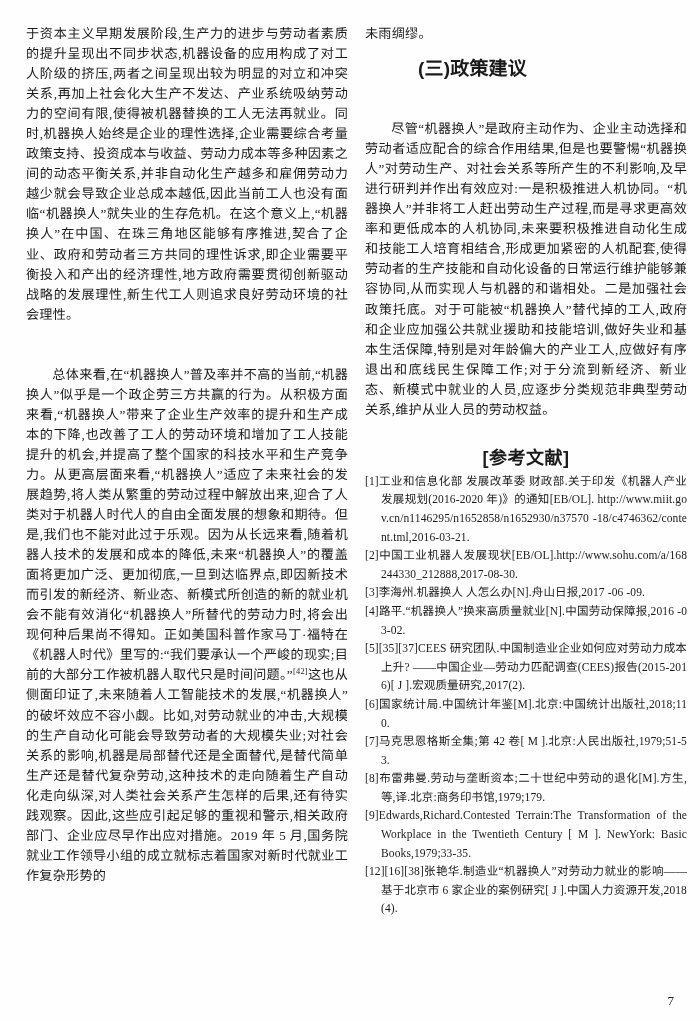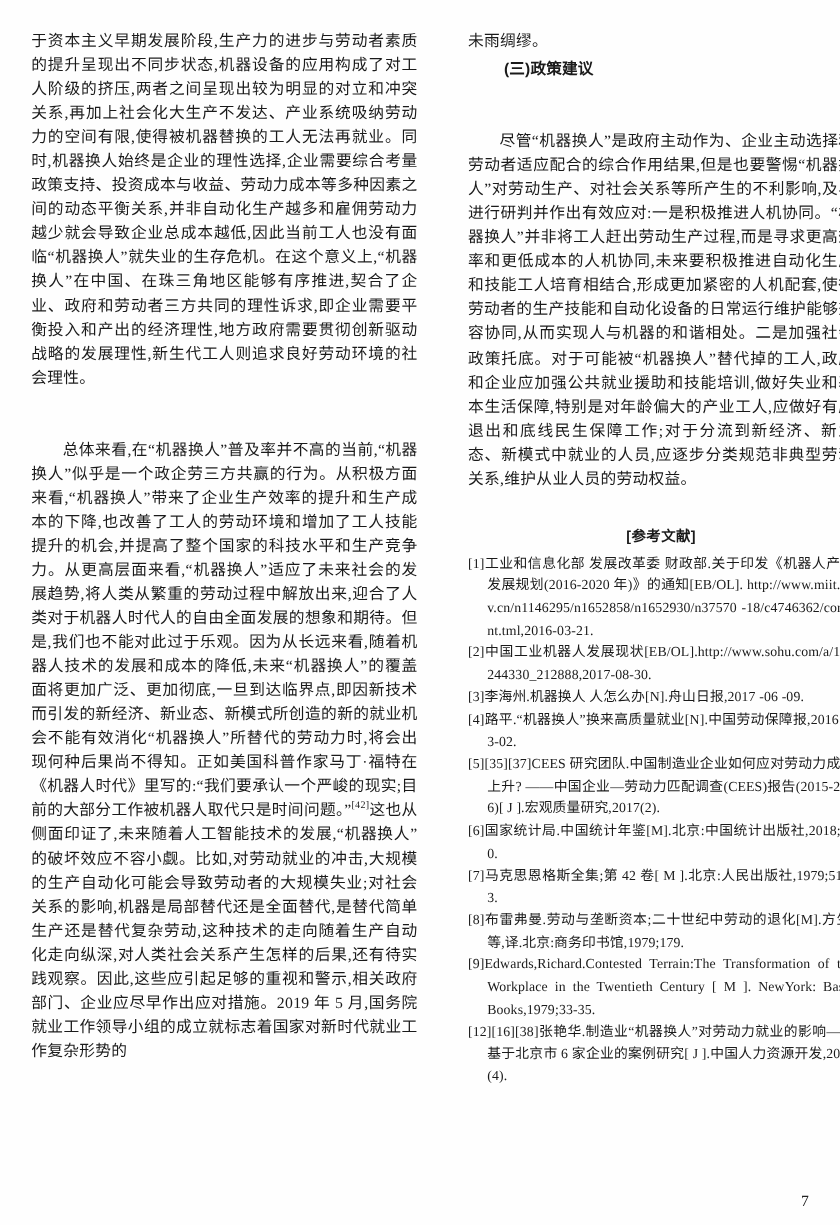--- a/index.html
+++ b/index.html
@@ -17,21 +17,21 @@
     box-sizing: border-box;
     padding: 24px 26px 10px 26px;
     font-family: "Liberation Serif", "DejaVu Serif", serif;
     color: #1a1a1a;
     overflow: hidden;
   }
 
   .columns {
     display: flex;
     flex-direction: row;
-    gap: 42px;
+    gap: 17px;
     height: 955px;
   }
 
   .col {
     width: 322px;
     flex: 0 0 322px;
     position: relative;
   }
 
   
@@ -44,43 +44,43 @@
     letter-spacing: 0.02em;
     text-indent: 0;
     word-break: break-all;
   }
   .para.indent {
     text-indent: 2em;
     margin-top: 40px;
   }
 
   .heading {
-    font-size: 13px;
+    font-size: 19px;
     line-height: 20.05px;
     font-weight: bold;
-    margin: 4px;
+    margin: 15px;
     text-indent: 2em;
     letter-spacing: 0.01em;
     font-family: "Liberation Sans", "DejaVu Sans", sans-serif;
   }
 
   .sup {
     font-size: 8.4px;
     vertical-align: super;
     line-height: 0;
   }
 
   
   .ref-gap {
     height: 28px;
   }
 
   .ref-title {
     text-align: center;
-    font-size: 12px;
+    font-size: 18px;
     font-weight: bold;
     line-height: 20px;
     margin: 0 0 4px 0;
     letter-spacing: 0.03em;
     font-family: "Liberation Sans", "DejaVu Sans", sans-serif;
   }
 
   .ref-item {
     font-size: 11.5px;
     line-height: 18.6px;

